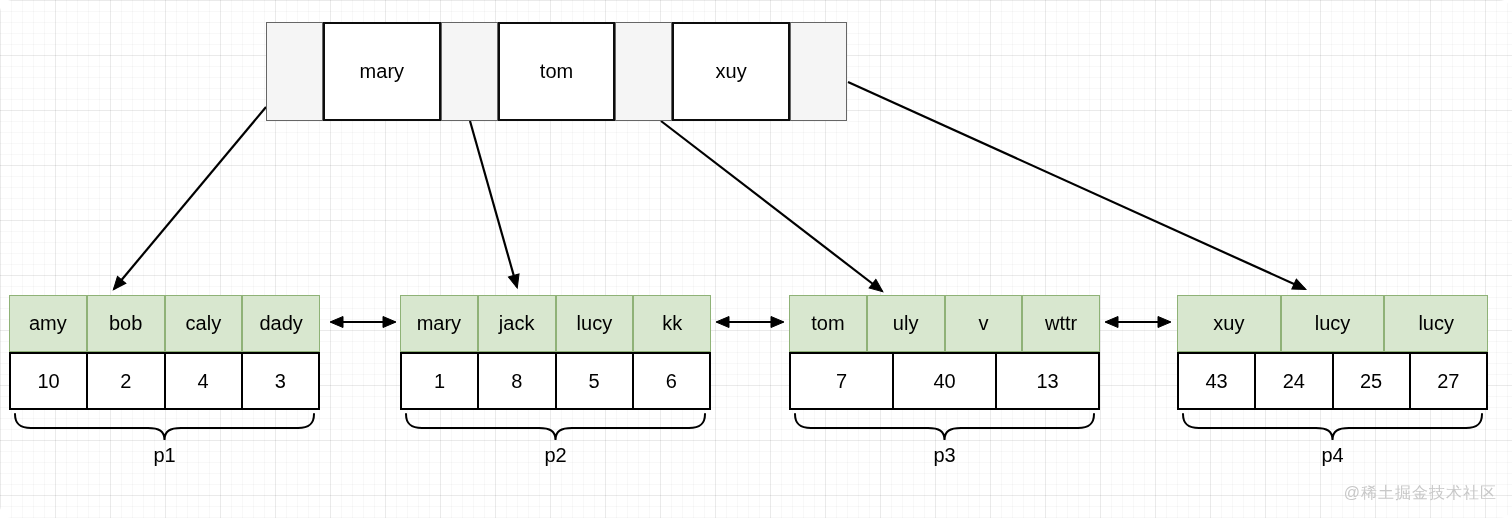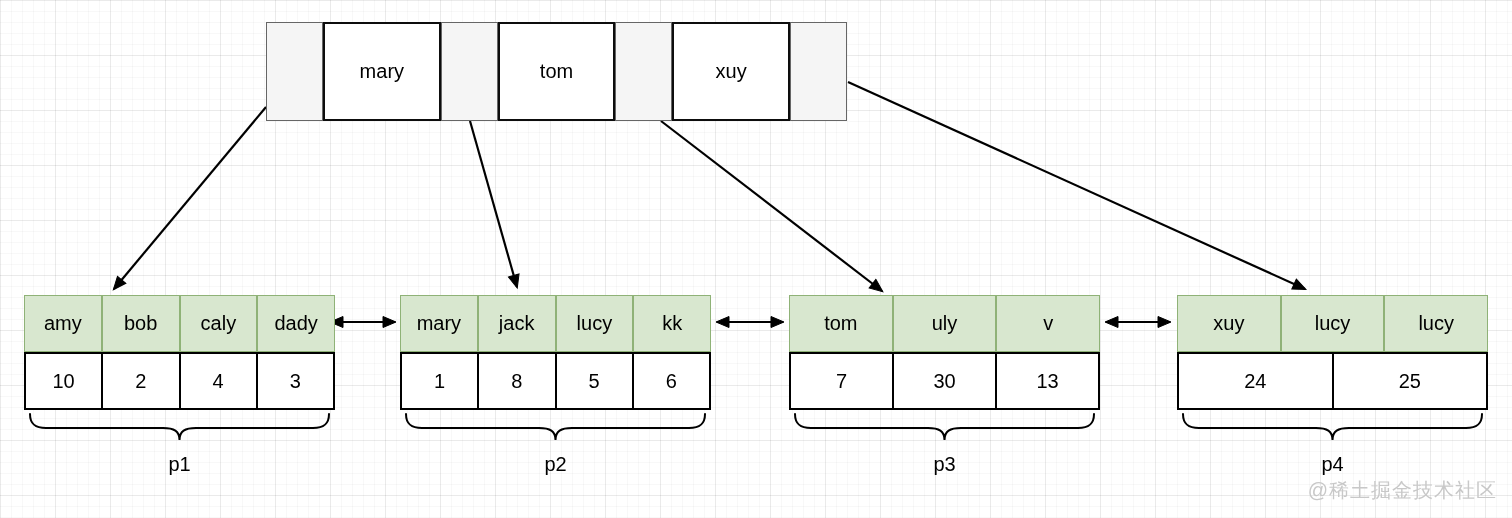--- a/index.html
+++ b/index.html
@@ -12,20 +12,21 @@
     position: relative;
     width: 1512px;
     height: 518px;
     overflow: hidden;
     background:
       linear-gradient(to right, rgba(0,0,0,0.055) 1px, transparent 1px) 0 0 / 55px 55px,
       linear-gradient(to bottom, rgba(0,0,0,0.055) 1px, transparent 1px) 0 0 / 55px 55px,
       linear-gradient(to right, rgba(0,0,0,0.028) 1px, transparent 1px) 0 0 / 11px 11px,
       linear-gradient(to bottom, rgba(0,0,0,0.028) 1px, transparent 1px) 0 0 / 11px 11px,
       #ffffff;
+    border-radius: 13px;
   }
   .connector-layer {
     position: absolute;
     left: 0; top: 0;
     width: 1512px;
     height: 518px;
     pointer-events: none;
   }
   .connector-layer line, .connector-layer path { stroke: #000000; }
 
@@ -91,32 +92,32 @@
   }
   .row.vals .cell + .cell { border-left: 2px solid #000000; }
 
   .brace {
     display: block;
     margin-top: 2px;
     width: 311px;
     height: 30px;
   }
   .page-label {
-    margin-top: 11px;
+    margin-top: 2px;
     width: 311px;
     text-align: center;
     font-size: 20px;
     color: #000;
   }
 
   .watermark {
     position: absolute;
     right: 15px;
     bottom: 14px;
-    font-size: 20px;
+    font-size: 16px;
     letter-spacing: 1px;
     color: #c8c8c8;
   }
 </style>
 </head>
 <body>
 
 <div class="canvas">
 
   <svg class="connector-layer" viewBox="0 0 1512 518">
@@ -137,21 +138,21 @@
   <div class="root-node">
     <div class="root-cell pointer"></div>
     <div class="root-cell key">mary</div>
     <div class="root-cell pointer"></div>
     <div class="root-cell key">tom</div>
     <div class="root-cell pointer"></div>
     <div class="root-cell key">xuy</div>
     <div class="root-cell pointer"></div>
   </div>
 
-  <div class="page" style="left:24px">
+  <div class="page" style="left:9px">
     <div class="row keys">
       <div class="cell">amy</div>
       <div class="cell">bob</div>
       <div class="cell">caly</div>
       <div class="cell">dady</div>
     </div>
     <div class="row vals">
       <div class="cell">10</div>
       <div class="cell">2</div>
       <div class="cell">4</div>
@@ -180,41 +181,44 @@
       <path d="M6,2 C6,12 11,16 22,16 L139,16 C150,16 155.5,19 155.5,28 C155.5,19 161,16 172,16 L289,16 C300,16 305,12 305,2" fill="none" stroke="#000" stroke-width="2" stroke-linecap="round"></path>
     </svg>
     <div class="page-label">p2</div>
   </div>
 
   <div class="page" style="left:789px">
     <div class="row keys">
       <div class="cell">tom</div>
       <div class="cell">uly</div>
       <div class="cell">v</div>
+      <div class="cell">wttr</div>
     </div>
     <div class="row vals">
       <div class="cell">7</div>
-      <div class="cell">30</div>
+      <div class="cell">40</div>
       <div class="cell">13</div>
     </div>
     <svg class="brace" viewBox="0 0 311 30">
       <path d="M6,2 C6,12 11,16 22,16 L139,16 C150,16 155.5,19 155.5,28 C155.5,19 161,16 172,16 L289,16 C300,16 305,12 305,2" fill="none" stroke="#000" stroke-width="2" stroke-linecap="round"></path>
     </svg>
     <div class="page-label">p3</div>
   </div>
 
   <div class="page" style="left:1177px">
     <div class="row keys">
       <div class="cell">xuy</div>
       <div class="cell">lucy</div>
       <div class="cell">lucy</div>
     </div>
     <div class="row vals">
+      <div class="cell">43</div>
       <div class="cell">24</div>
       <div class="cell">25</div>
+      <div class="cell">27</div>
     </div>
     <svg class="brace" viewBox="0 0 311 30">
       <path d="M6,2 C6,12 11,16 22,16 L139,16 C150,16 155.5,19 155.5,28 C155.5,19 161,16 172,16 L289,16 C300,16 305,12 305,2" fill="none" stroke="#000" stroke-width="2" stroke-linecap="round"></path>
     </svg>
     <div class="page-label">p4</div>
   </div>
 
   <div class="watermark">@稀土掘金技术社区</div>
 </div>
 

